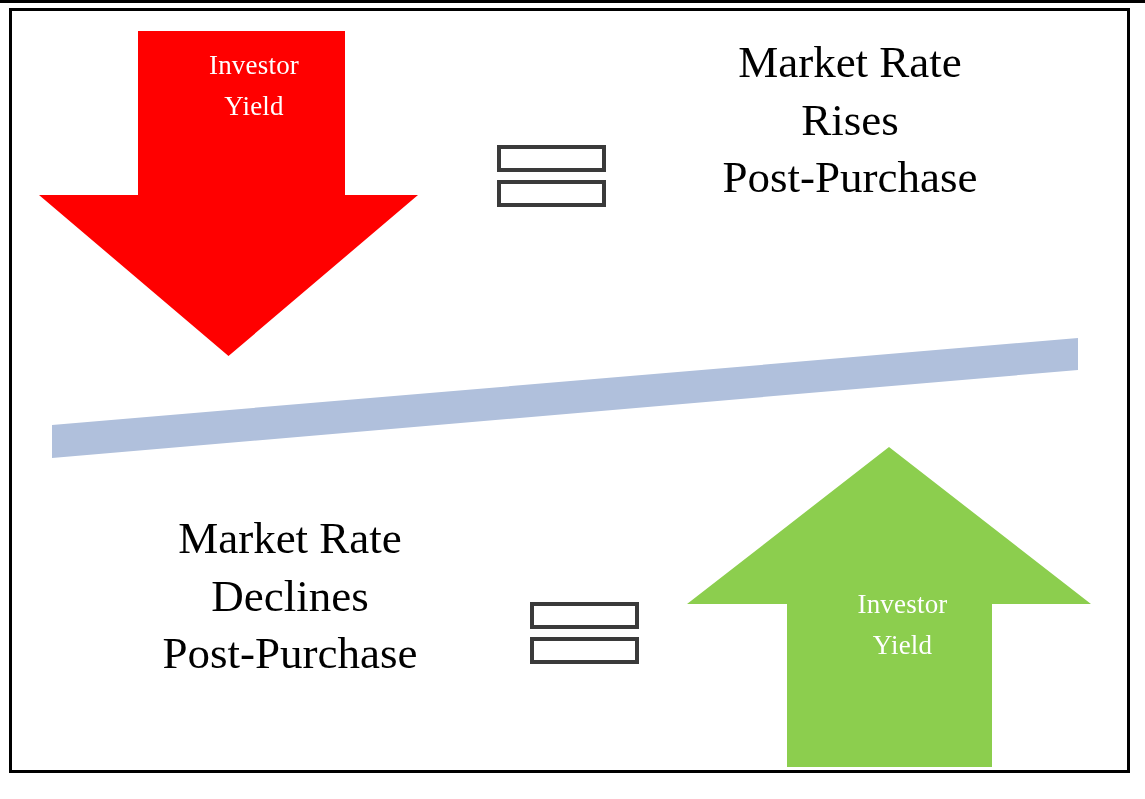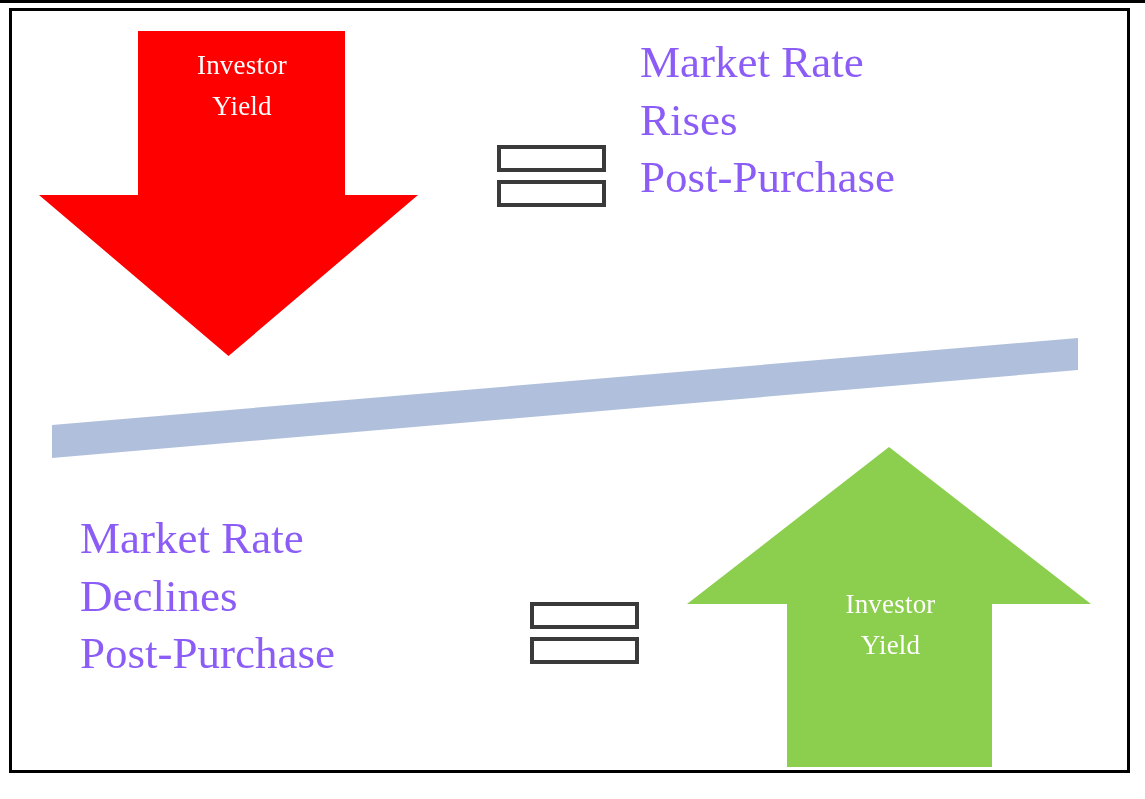--- a/index.html
+++ b/index.html
@@ -70,20 +70,21 @@
   }
 
   .arrow-label {
     position: absolute;
     color: #ffffff;
     text-align: center;
     line-height: 1.52;
     letter-spacing: 0.2px;
     white-space: pre-line;
     pointer-events: none;
+    padding-left: 12px;
   }
   #red-arrow-label {
     left: 139px;
     top: 45px;
     width: 206px;
     font-size: 27px;
   }
   #green-arrow-label {
     left: 788px;
     top: 584px;
@@ -111,22 +112,22 @@
     top: 145px;
   }
   #equals-bottom {
     left: 530px;
     top: 602px;
   }
 
   
   .rate-text {
     position: absolute;
-    color: #8b5cf6;
-    text-align: left;
+    color: #000000;
+    text-align: center;
     line-height: 1.28;
     white-space: pre-line;
     font-size: 45px;
   }
   #rate-text-top {
     left: 640px;
     top: 34px;
     width: 420px;
   }
   #rate-text-bottom {

